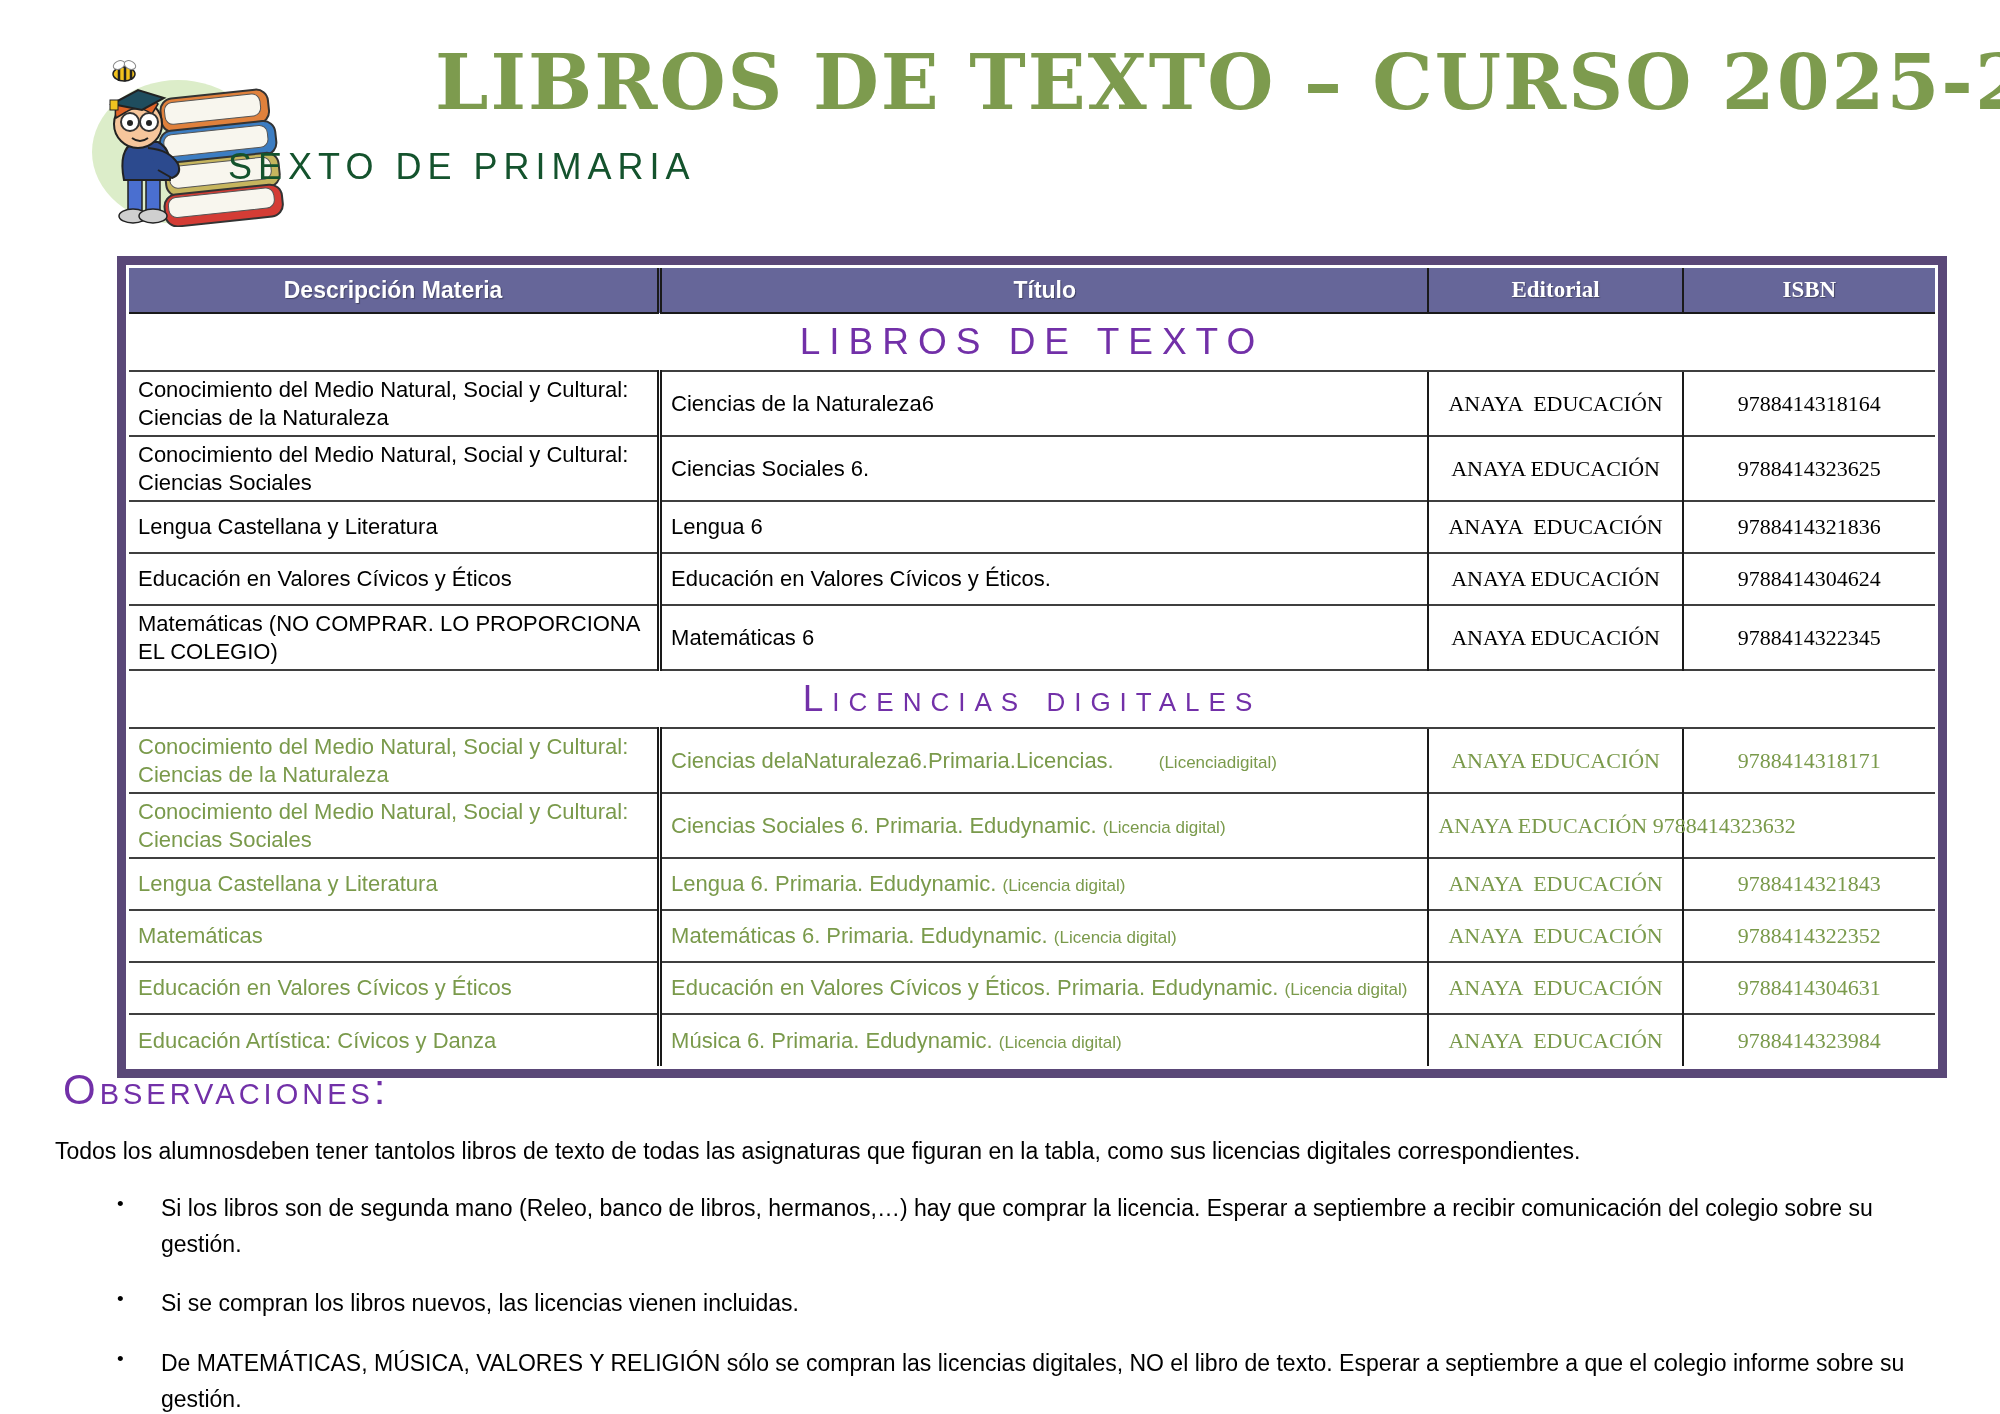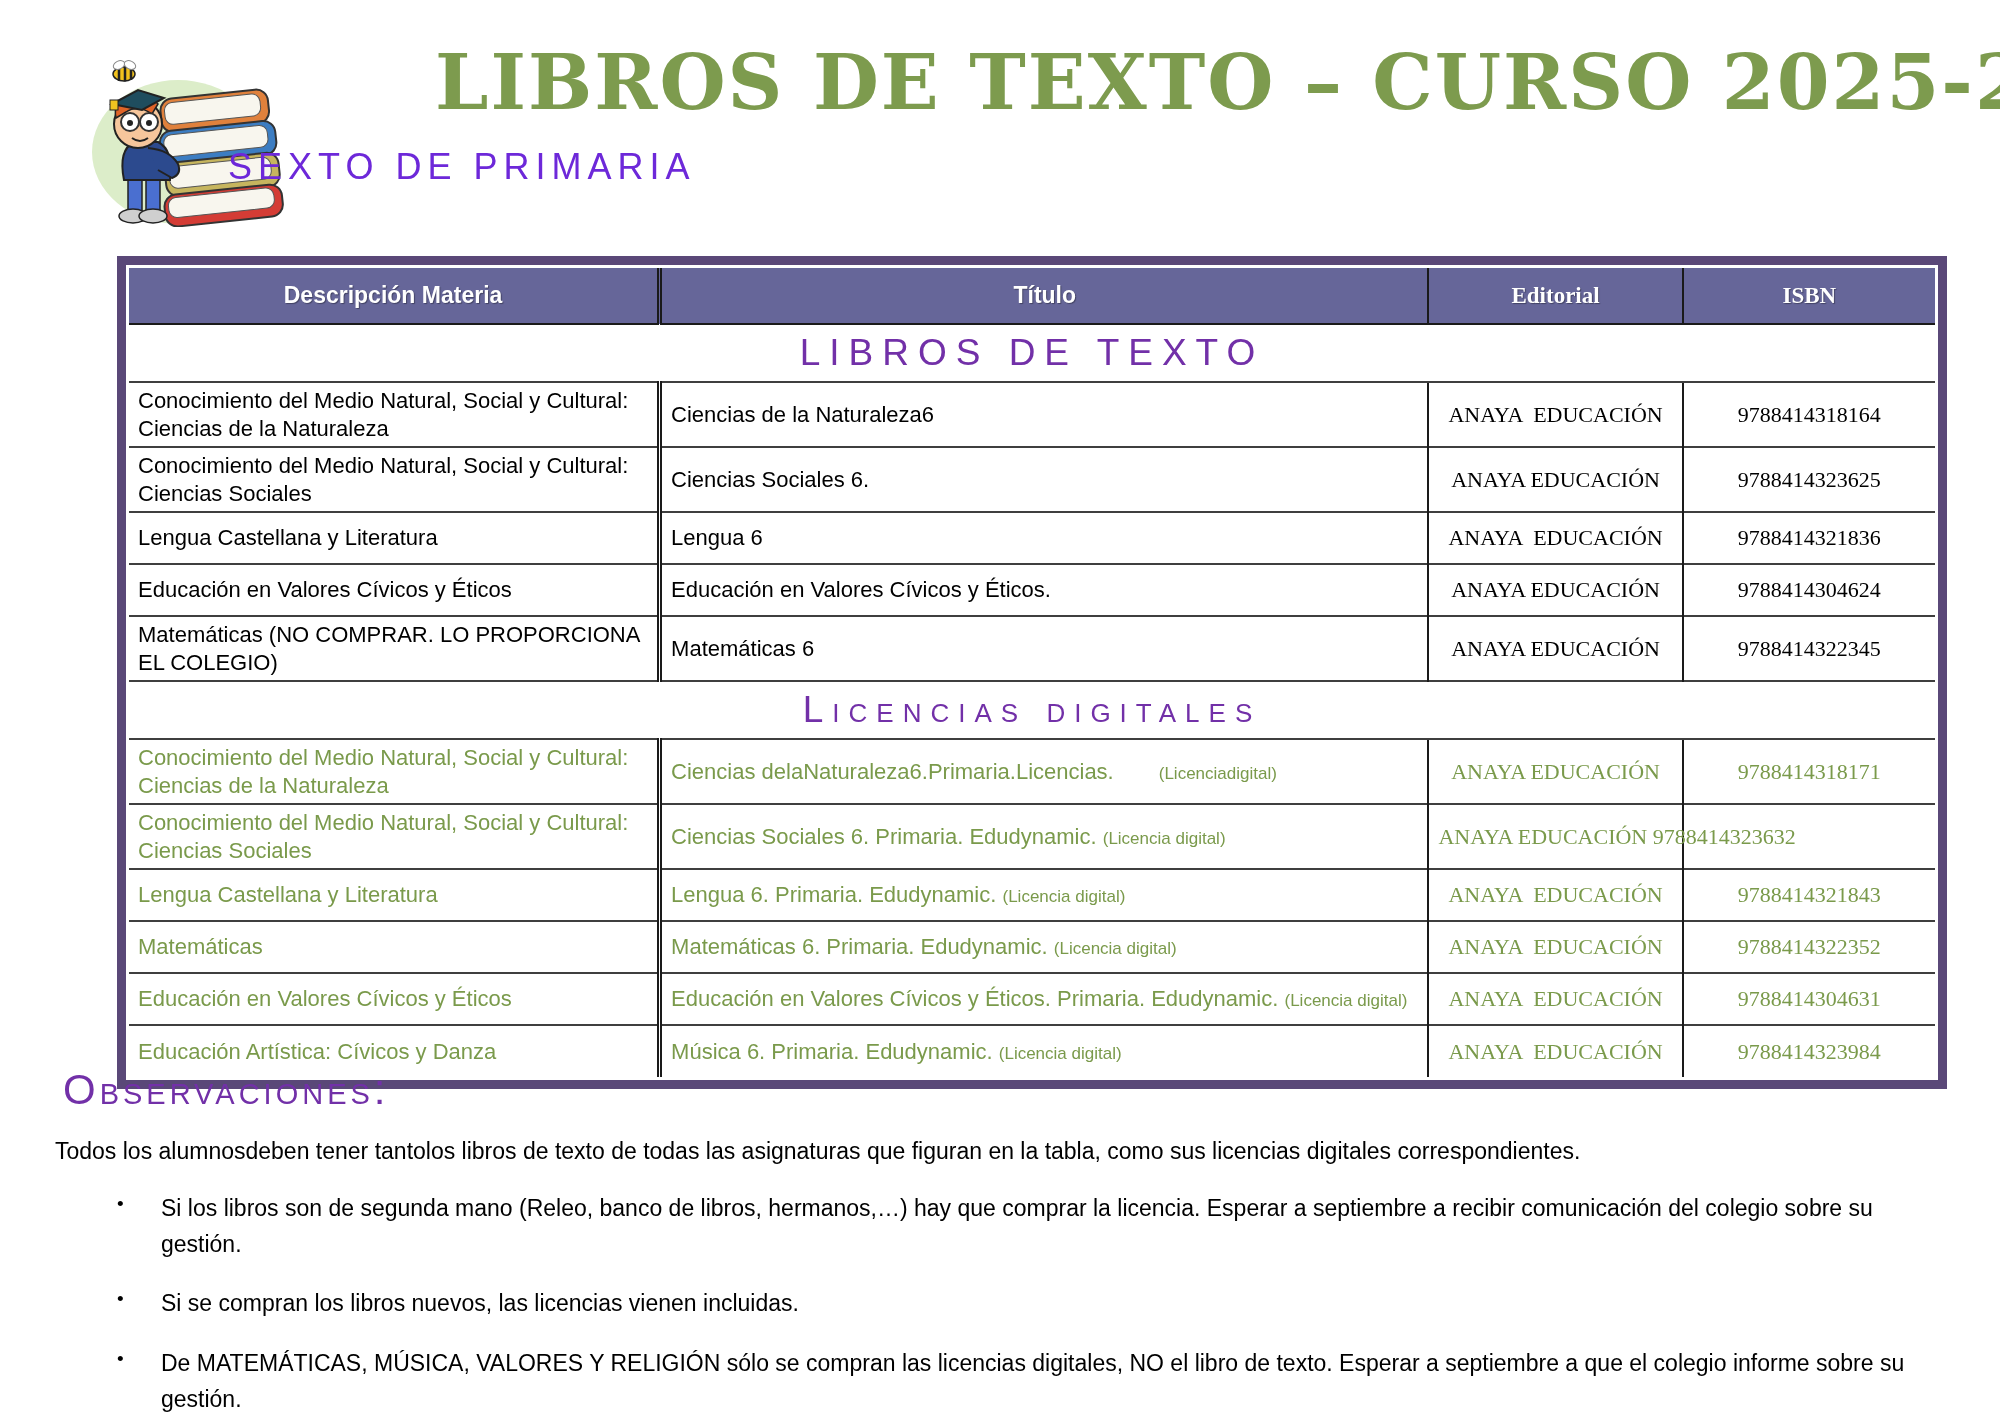--- a/index.html
+++ b/index.html
@@ -13,35 +13,35 @@
 
   
   .mascot { position:absolute; left:86px; top:52px; width:200px; height:175px; }
   .page-title {
     position:absolute; left:435px; top:38px;
     font-family:"DejaVu Serif", serif; font-weight:bold;
     font-size:76px; letter-spacing:2px; color:#7d9b4e; white-space:nowrap;
   }
   .page-subtitle {
     position:absolute; left:228px; top:146px;
-    font-size:36px; letter-spacing:6px; color:#6d28d9; white-space:nowrap;
+    font-size:36px; letter-spacing:6px; color:#14532d; white-space:nowrap;
   }
 
   
   .table-wrap {
     position:absolute; left:117px; top:256px; width:1830px;
     border:9px solid #5a4878; padding:3px; background:#ffffff;
   }
   table { width:100%; border-collapse:collapse; table-layout:fixed; }
   col.c1 { width:530px; } col.c2 { width:768px; }
   col.c3 { width:254px; } col.c4 { width:252px; }
 
   th {
     background:#666699; color:#ffffff; font-size:23px; font-weight:bold;
-    height:56px; text-align:center; border-bottom:2px solid #1a1a1a;
+    height:45px; text-align:center; border-bottom:2px solid #1a1a1a;
     text-shadow:1px 1px 1px rgba(0,0,0,.35);
     margin-top:15px;
   }
   td { font-size:22px; padding:4px 9px; vertical-align:middle; line-height:1.25; }
   tr.book { height:52px; }
   tr.book td { border-top:2px solid #3f3f3f; }
   tr.section td {
     border-top:2px solid #3f3f3f; border-bottom:2px solid #3f3f3f;
     text-align:center; height:58px; color:#7230a8;
     font-size:37px; letter-spacing:9px; padding:2px;

